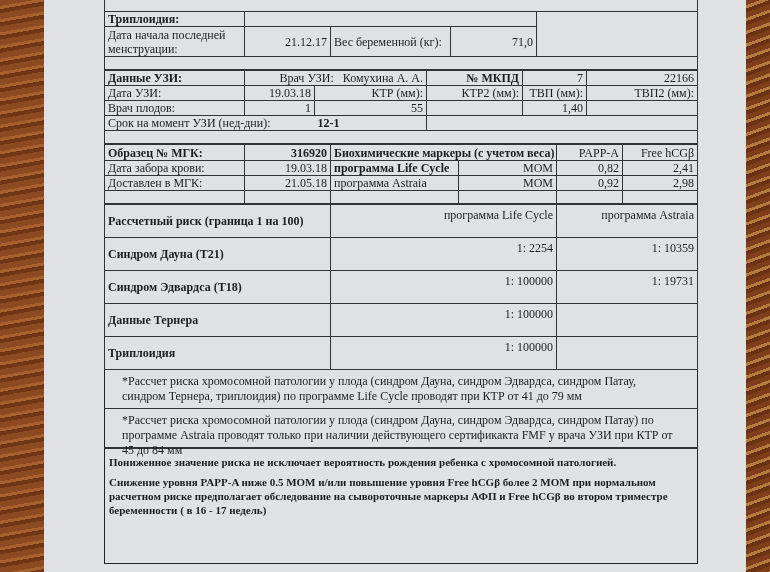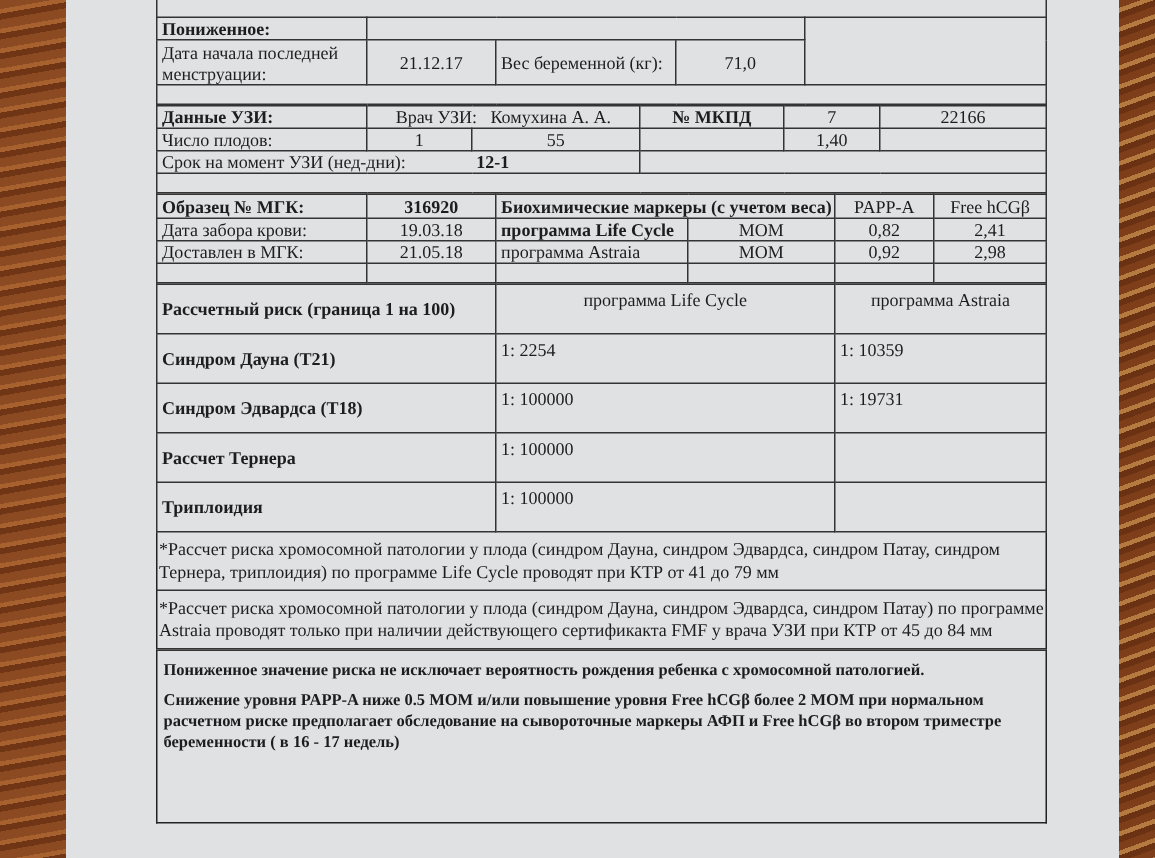--- a/index.html
+++ b/index.html
@@ -11,27 +11,27 @@
   }
   .rug-left { position:absolute; left:0; top:0; width:44px; height:572px;
     background: repeating-linear-gradient(170deg, #8b4a21 0 6px, #a7612e 6px 9px, #6f3515 9px 13px); }
   .rug-right { position:absolute; left:746px; top:0; width:24px; height:572px;
     background: repeating-linear-gradient(160deg, #7e3e19 0 5px, #b47a40 5px 8px, #6a3213 8px 12px); }
   .paper { position:absolute; left:44px; top:0; width:702px; height:572px; background:#dfe1e3; }
   .sheet { position:absolute; left:104px; top:-4px; width:594px; }
   table { border-collapse:collapse; width:100%; table-layout:fixed; }
   td { border:1px solid #333; padding:0 3px; font-size:12px; line-height:14px; vertical-align:middle; white-space:nowrap; overflow:hidden; }
   .b { font-weight:bold; }
-  .c { text-align:center; }
+  .c { text-align:right; }
   .outer { border:1.5px solid #222; }
   .spacer td { height:12px; }
   .risk td { height:29px; font-size:12px; }
   .risk td.lbl { font-weight:bold;margin-left:48px; }
-  .risk td.val { text-align:left; vertical-align:top; padding-top:3px; }
-  .note { border:1px solid #333; border-top:none; padding:4px 1px; font-size:12px; line-height:15px; height:30px; }
+  .risk td.val { text-align:right; vertical-align:top; padding-top:3px; }
+  .note { border:1px solid #333; border-top:none; padding:4px 17px; font-size:12px; line-height:15px; height:30px; }
   .important { border:1.5px solid #222; border-top:1px solid #333; padding:6px 4px 4px; font-size:11px; line-height:14px; font-weight:bold; height:104px; }
   .important p { margin:0 0 6px 0; }
 </style>
 </head>
 <body>
 
 <div class="rug-left"></div>
 <div class="rug-right"></div>
 <div class="paper"></div>
 
@@ -43,21 +43,21 @@
         <col style="width:86px">
         <col style="width:120px">
         <col style="width:86px">
         <col>
       </colgroup>
     <tbody>
         <tr style="height:15px">
           <td colspan="5"></td>
         </tr>
     <tr style="height:15px">
-      <td class="b">Пониженное:</td>
+      <td class="b">Триплоидия:</td>
       <td colspan="3"></td>
       <td rowspan="2"></td>
     </tr>
     <tr style="height:30px">
       <td style="white-space:normal">Дата начала последней менструации:</td>
       <td class="c">21.12.17</td>
       <td>Вес беременной (кг):</td>
       <td class="c">71,0</td>
     </tr>
     <tr class="spacer">
@@ -77,21 +77,29 @@
       </colgroup>
     <tbody>
         <tr style="height:14px">
       <td class="b">Данные УЗИ:</td>
       <td colspan="2" class="c"><span>Врач УЗИ:</span>&nbsp;&nbsp;&nbsp;<span>Комухина А. А.</span></td>
       <td class="c b">№ МКПД</td>
       <td class="c">7</td>
       <td class="c">22166</td>
     </tr>
     <tr style="height:14px">
-      <td>Число плодов:</td>
+      <td>Дата УЗИ:</td>
+      <td class="c">19.03.18</td>
+      <td class="c">КТР (мм):</td>
+      <td class="c">КТР2 (мм):</td>
+      <td class="c">ТВП (мм):</td>
+      <td class="c">ТВП2 (мм):</td>
+    </tr>
+    <tr style="height:14px">
+      <td>Врач плодов:</td>
       <td class="c">1</td>
       <td class="c">55</td>
       <td class="c"></td>
       <td class="c">1,40</td>
       <td class="c"></td>
     </tr>
     <tr style="height:15px">
       <td colspan="2" style="border-right:none">Срок на момент УЗИ (нед-дни):</td>
       <td class="b" style="border-left:none">12-1</td>
       <td colspan="3"></td>
@@ -162,21 +170,21 @@
       <td class="lbl">Синдром Дауна   (Т21)</td>
       <td class="val">1: 2254</td>
       <td class="val">1: 10359</td>
     </tr>
     <tr>
       <td class="lbl">Синдром Эдвардса   (Т18)</td>
       <td class="val">1: 100000</td>
       <td class="val">1: 19731</td>
     </tr>
     <tr>
-      <td class="lbl">Рассчет Тернера</td>
+      <td class="lbl">Данные Тернера</td>
       <td class="val">1: 100000</td>
       <td class="val"></td>
     </tr>
     <tr>
       <td class="lbl">Триплоидия</td>
       <td class="val">1: 100000</td>
       <td class="val"></td>
     </tr>
   </tbody>
     </table>

